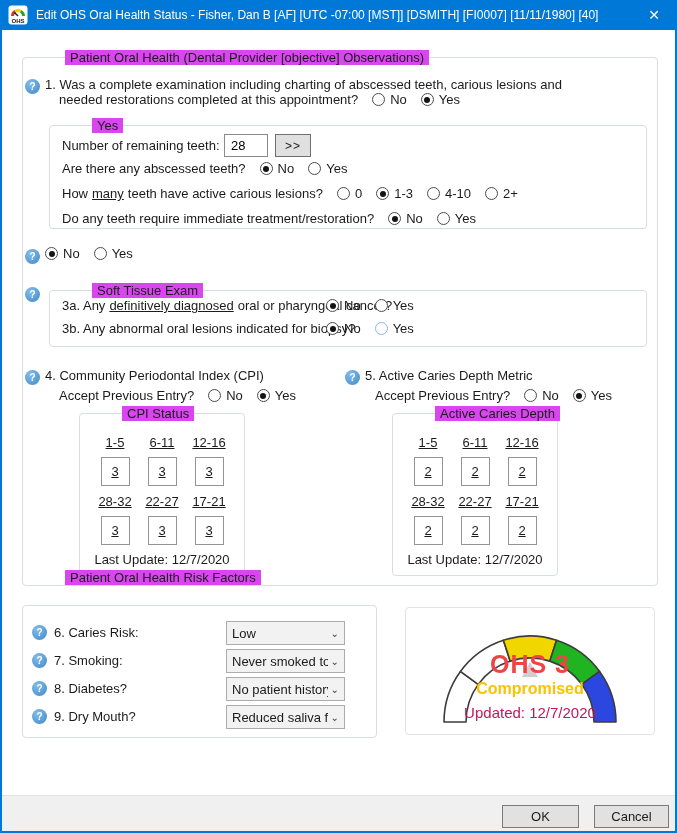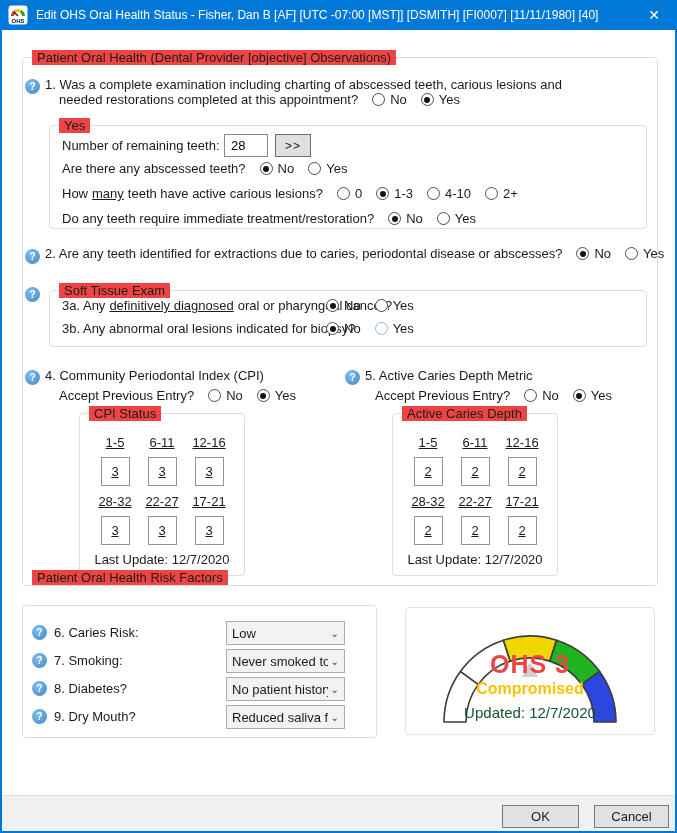--- a/index.html
+++ b/index.html
@@ -11,21 +11,21 @@
   }
   
   .titlebar{position:absolute;left:-2px;top:0;width:677px;height:30px;background:#0078d7;
     display:flex;align-items:center;padding-left:8px;box-sizing:border-box;}
   .app-icon{width:20px;height:20px;flex:0 0 auto;}
   .title-text{color:#ffffff;font-size:12px;margin-left:8px;white-space:nowrap;overflow:hidden;}
   .close-btn{margin-left:auto;width:46px;height:30px;display:flex;align-items:center;justify-content:center;
     color:#ffffff;font-size:14px;cursor:default;}
   
   .gbox{position:absolute;border:1px solid #d9dee2;border-radius:4px;background:#fff;box-sizing:border-box;}
-  .glabel{position:absolute;background:#ef4444;padding:0 5px;font-size:13px;white-space:nowrap;z-index:3;}
+  .glabel{position:absolute;background:#d946ef;padding:0 5px;font-size:13px;white-space:nowrap;z-index:3;margin-left:33px;}
   
   .row{position:absolute;display:flex;align-items:center;gap:14px;font-size:13px;white-space:nowrap;z-index:2;}
   .lblflex{display:flex;align-items:center;gap:4px;white-space:nowrap;}
   .statictext{position:absolute;font-size:13px;white-space:nowrap;z-index:2;}
   .u{text-decoration:underline;}
   .w250{width:250px;flex:0 0 auto;}
   
   .help{position:absolute;width:15px;height:15px;border-radius:50%;z-index:2;
     background:radial-gradient(circle at 35% 30%, #82bdea, #3f88c9);
     color:#fff;font-size:10px;font-weight:bold;display:flex;align-items:center;justify-content:center;}
@@ -50,21 +50,21 @@
   .cellbox{width:29px;height:29px;box-sizing:border-box;border:1px solid #949494;background:#fff;
     display:flex;align-items:center;justify-content:center;font-size:13px;}
   .gridupdate{position:absolute;left:0;width:100%;text-align:center;font-size:13px;}
   
   .gaugebox{position:absolute;left:403px;top:607px;width:250px;height:128px;box-sizing:border-box;
     border:1px solid #e3e3e3;border-radius:4px;z-index:2;}
   .gauge-score{position:absolute;left:0;top:42px;width:100%;text-align:center;
     font-size:25px;font-weight:bold;color:#ef4444;letter-spacing:1px;}
   .gauge-status{position:absolute;left:0;top:72px;width:100%;text-align:center;
     font-size:16px;font-weight:bold;color:#f7c400;}
-  .gauge-updated{position:absolute;left:0;top:96px;width:100%;text-align:center;font-size:15px;color:#14532d;}
+  .gauge-updated{position:absolute;left:0;top:96px;width:100%;text-align:center;font-size:15px;color:#be185d;}
   
   .lastmod{position:absolute;left:20px;top:747px;font-size:13px;margin-top:47px;}
   .bottombar{position:absolute;left:-2px;bottom:-2px;width:677px;height:38px;background:#f0f0f0;
     border-top:1px solid #dfdfdf;box-sizing:border-box;}
   .btn{position:absolute;box-sizing:border-box;background:#e1e1e1;border:1px solid #7a7a7a;
     font-size:13px;display:flex;align-items:center;justify-content:center;}
 </style>
 </head>
 <body>
 
@@ -150,21 +150,20 @@
       <span>No</span>
     </span>
     <span class="radio-item">
       <span class="radio"></span>
       <span>Yes</span>
     </span>
   </div>
 
   <span class="help" style="left:23px;top:249px;">?</span>
   <div class="row" style="left:43px;top:246px;">
-    <span>2. Are any teeth identified for extractions due to caries, periodontal disease or abscesses?</span>
     <span class="radio-item">
       <span class="radio checked"></span>
       <span>No</span>
     </span>
     <span class="radio-item">
       <span class="radio"></span>
       <span>Yes</span>
     </span>
   </div>
 

